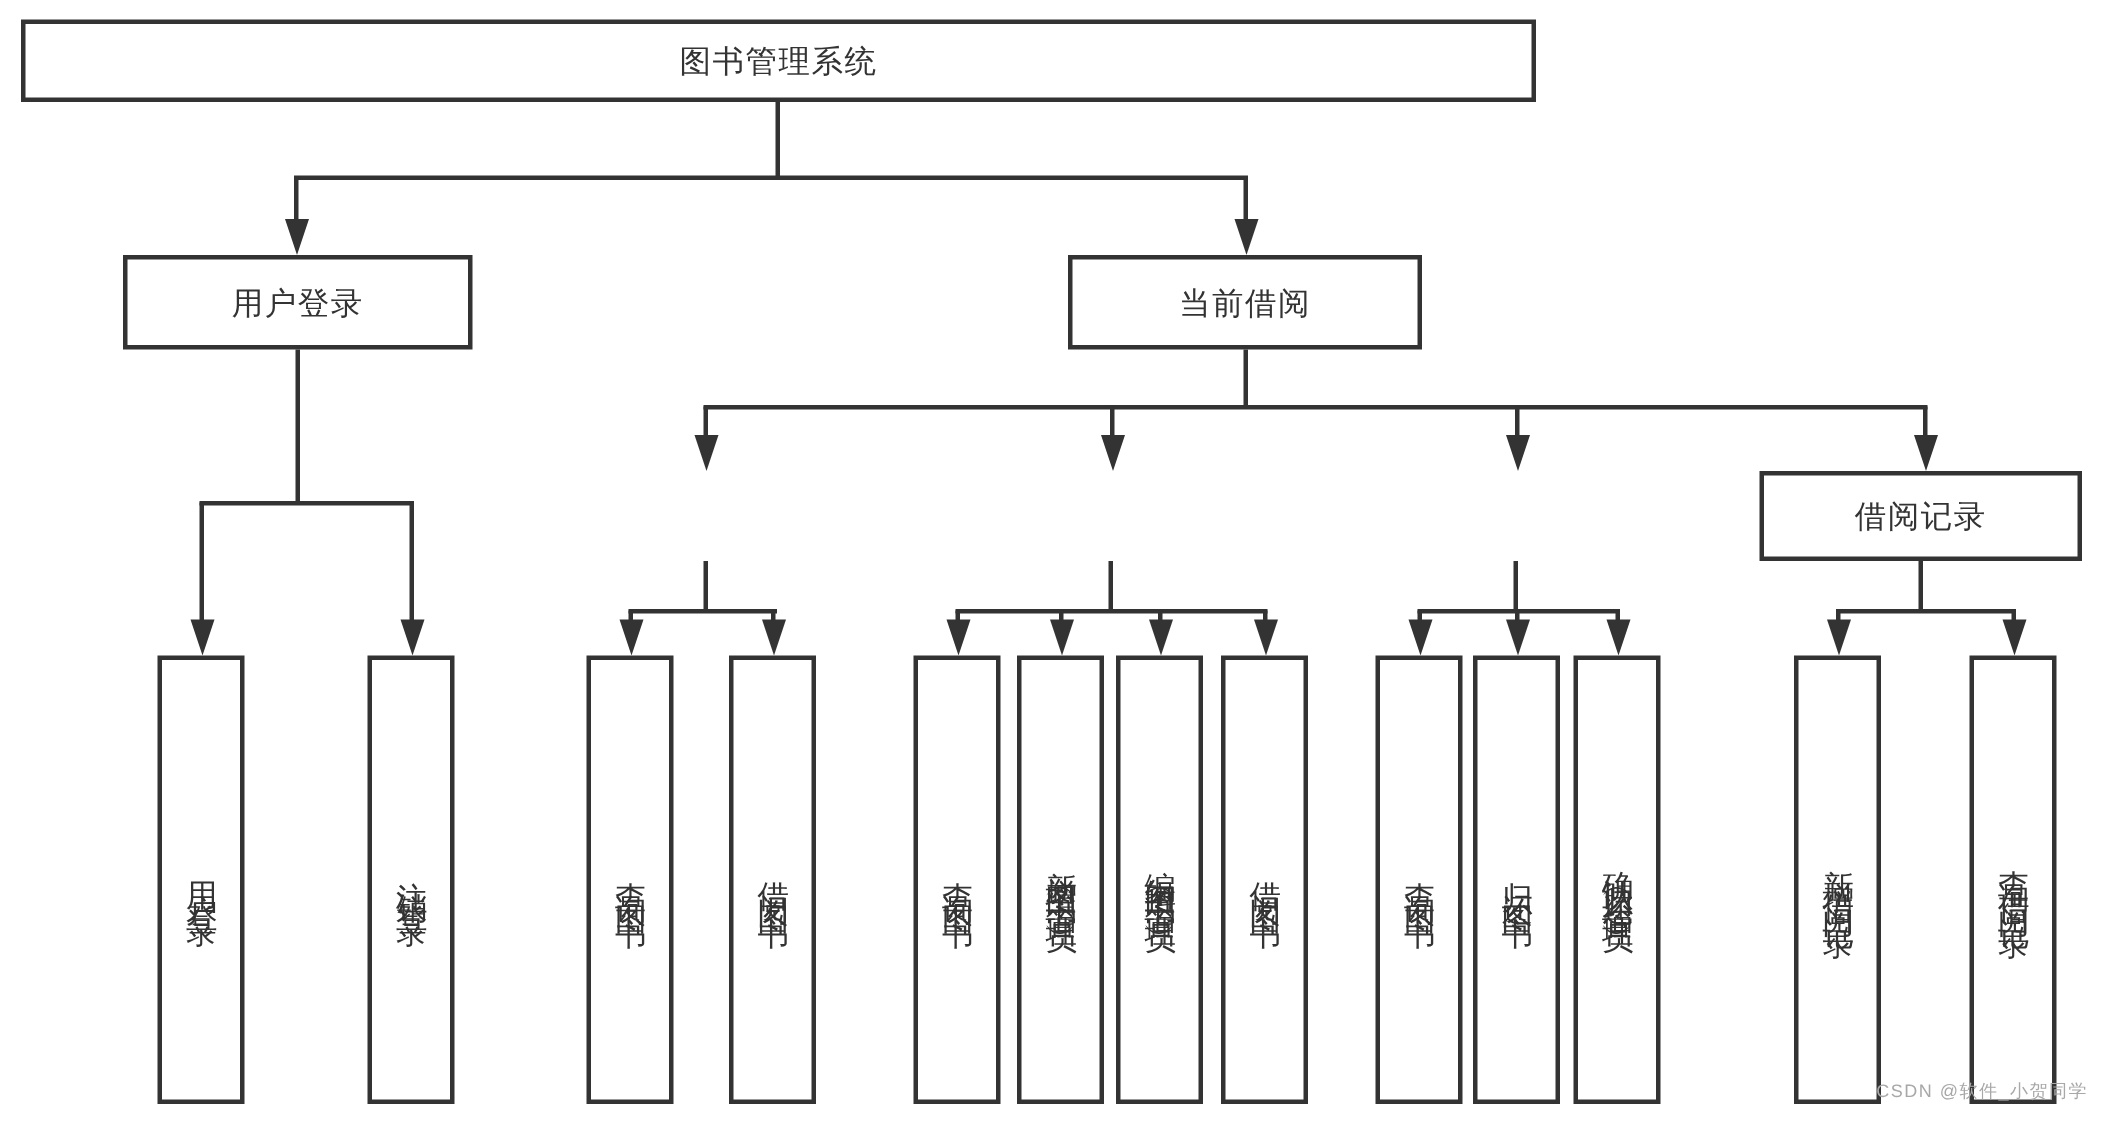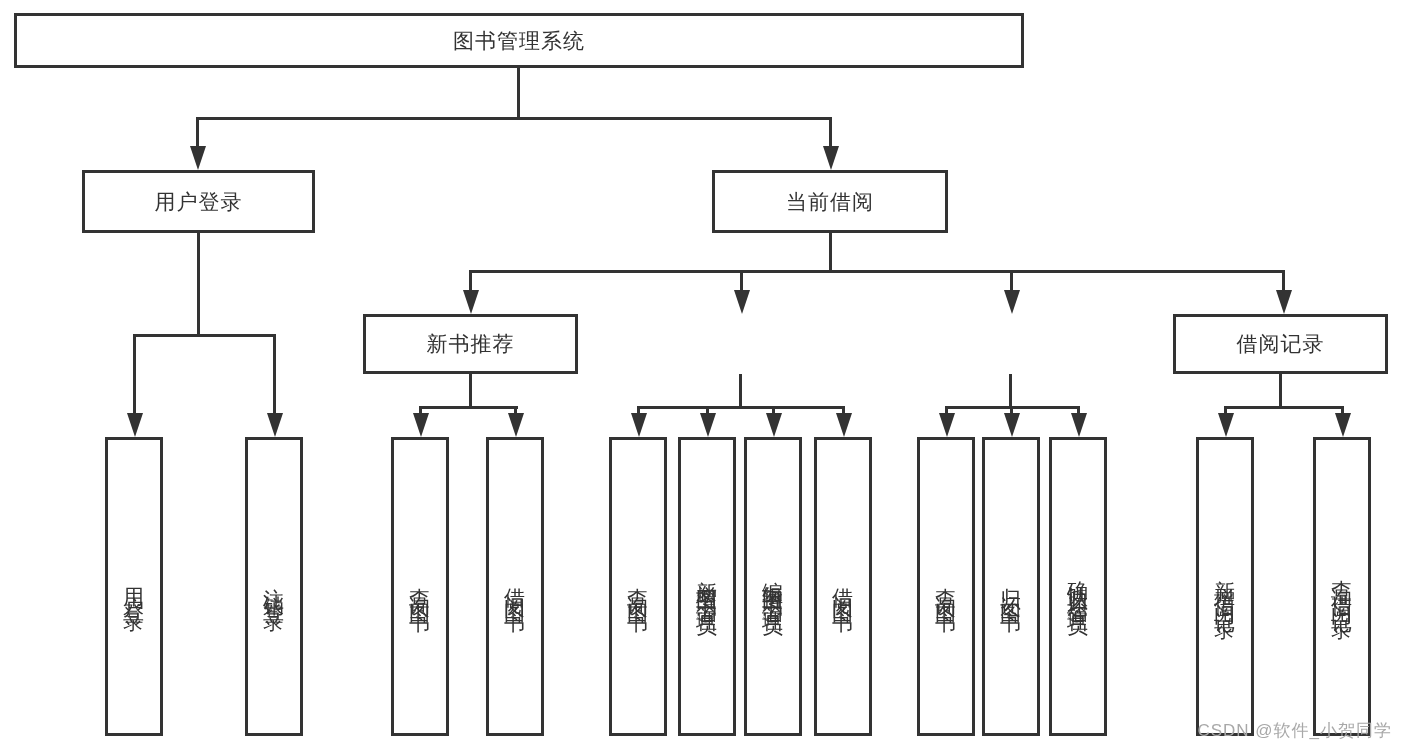--- a/index.html
+++ b/index.html
@@ -49,21 +49,21 @@
     width:0;height:0;
     border-style:solid;
     border-color:transparent;
     border-width:24px 8px 0 8px;
     border-top-color:#333333;
   }
   .watermark{
     position:absolute;
     top:719px;
     right:13px;
-    font-size:17px;
+    font-size:12px;
     color:#a8a8a8;
     letter-spacing:1px;
     white-space:nowrap;
   }
 </style>
 </head>
 <body>
 
 <div class="canvas">
 
@@ -88,23 +88,20 @@
   <div class="drop" style="left:133px;top:335px;height:82px;"></div>
   <div class="drop" style="left:273px;top:335px;height:82px;"></div>
 
   <div class="vline" style="left:829px;top:233px;height:39px;"></div>
   <div class="hline" style="left:469px;top:270px;width:816px;"></div>
   <div class="drop" style="left:469px;top:271px;height:23px;"></div>
   <div class="drop" style="left:740px;top:271px;height:23px;"></div>
   <div class="drop" style="left:1010px;top:271px;height:23px;"></div>
   <div class="drop" style="left:1282px;top:271px;height:23px;"></div>
 
-  <div class="node lvl3" style="left:363px;">
-    <span>新书推荐</span>
-  </div>
   <div class="node lvl3" style="left:1173px;">
     <span>借阅记录</span>
   </div>
 
   <div class="vline" style="left:469px;top:374px;height:34px;"></div>
   <div class="hline" style="left:419px;top:406px;width:99px;"></div>
   <div class="drop" style="left:419px;top:407px;height:10px;"></div>
   <div class="drop" style="left:514px;top:407px;height:10px;"></div>
 
   <div class="vline" style="left:739px;top:374px;height:34px;"></div>

